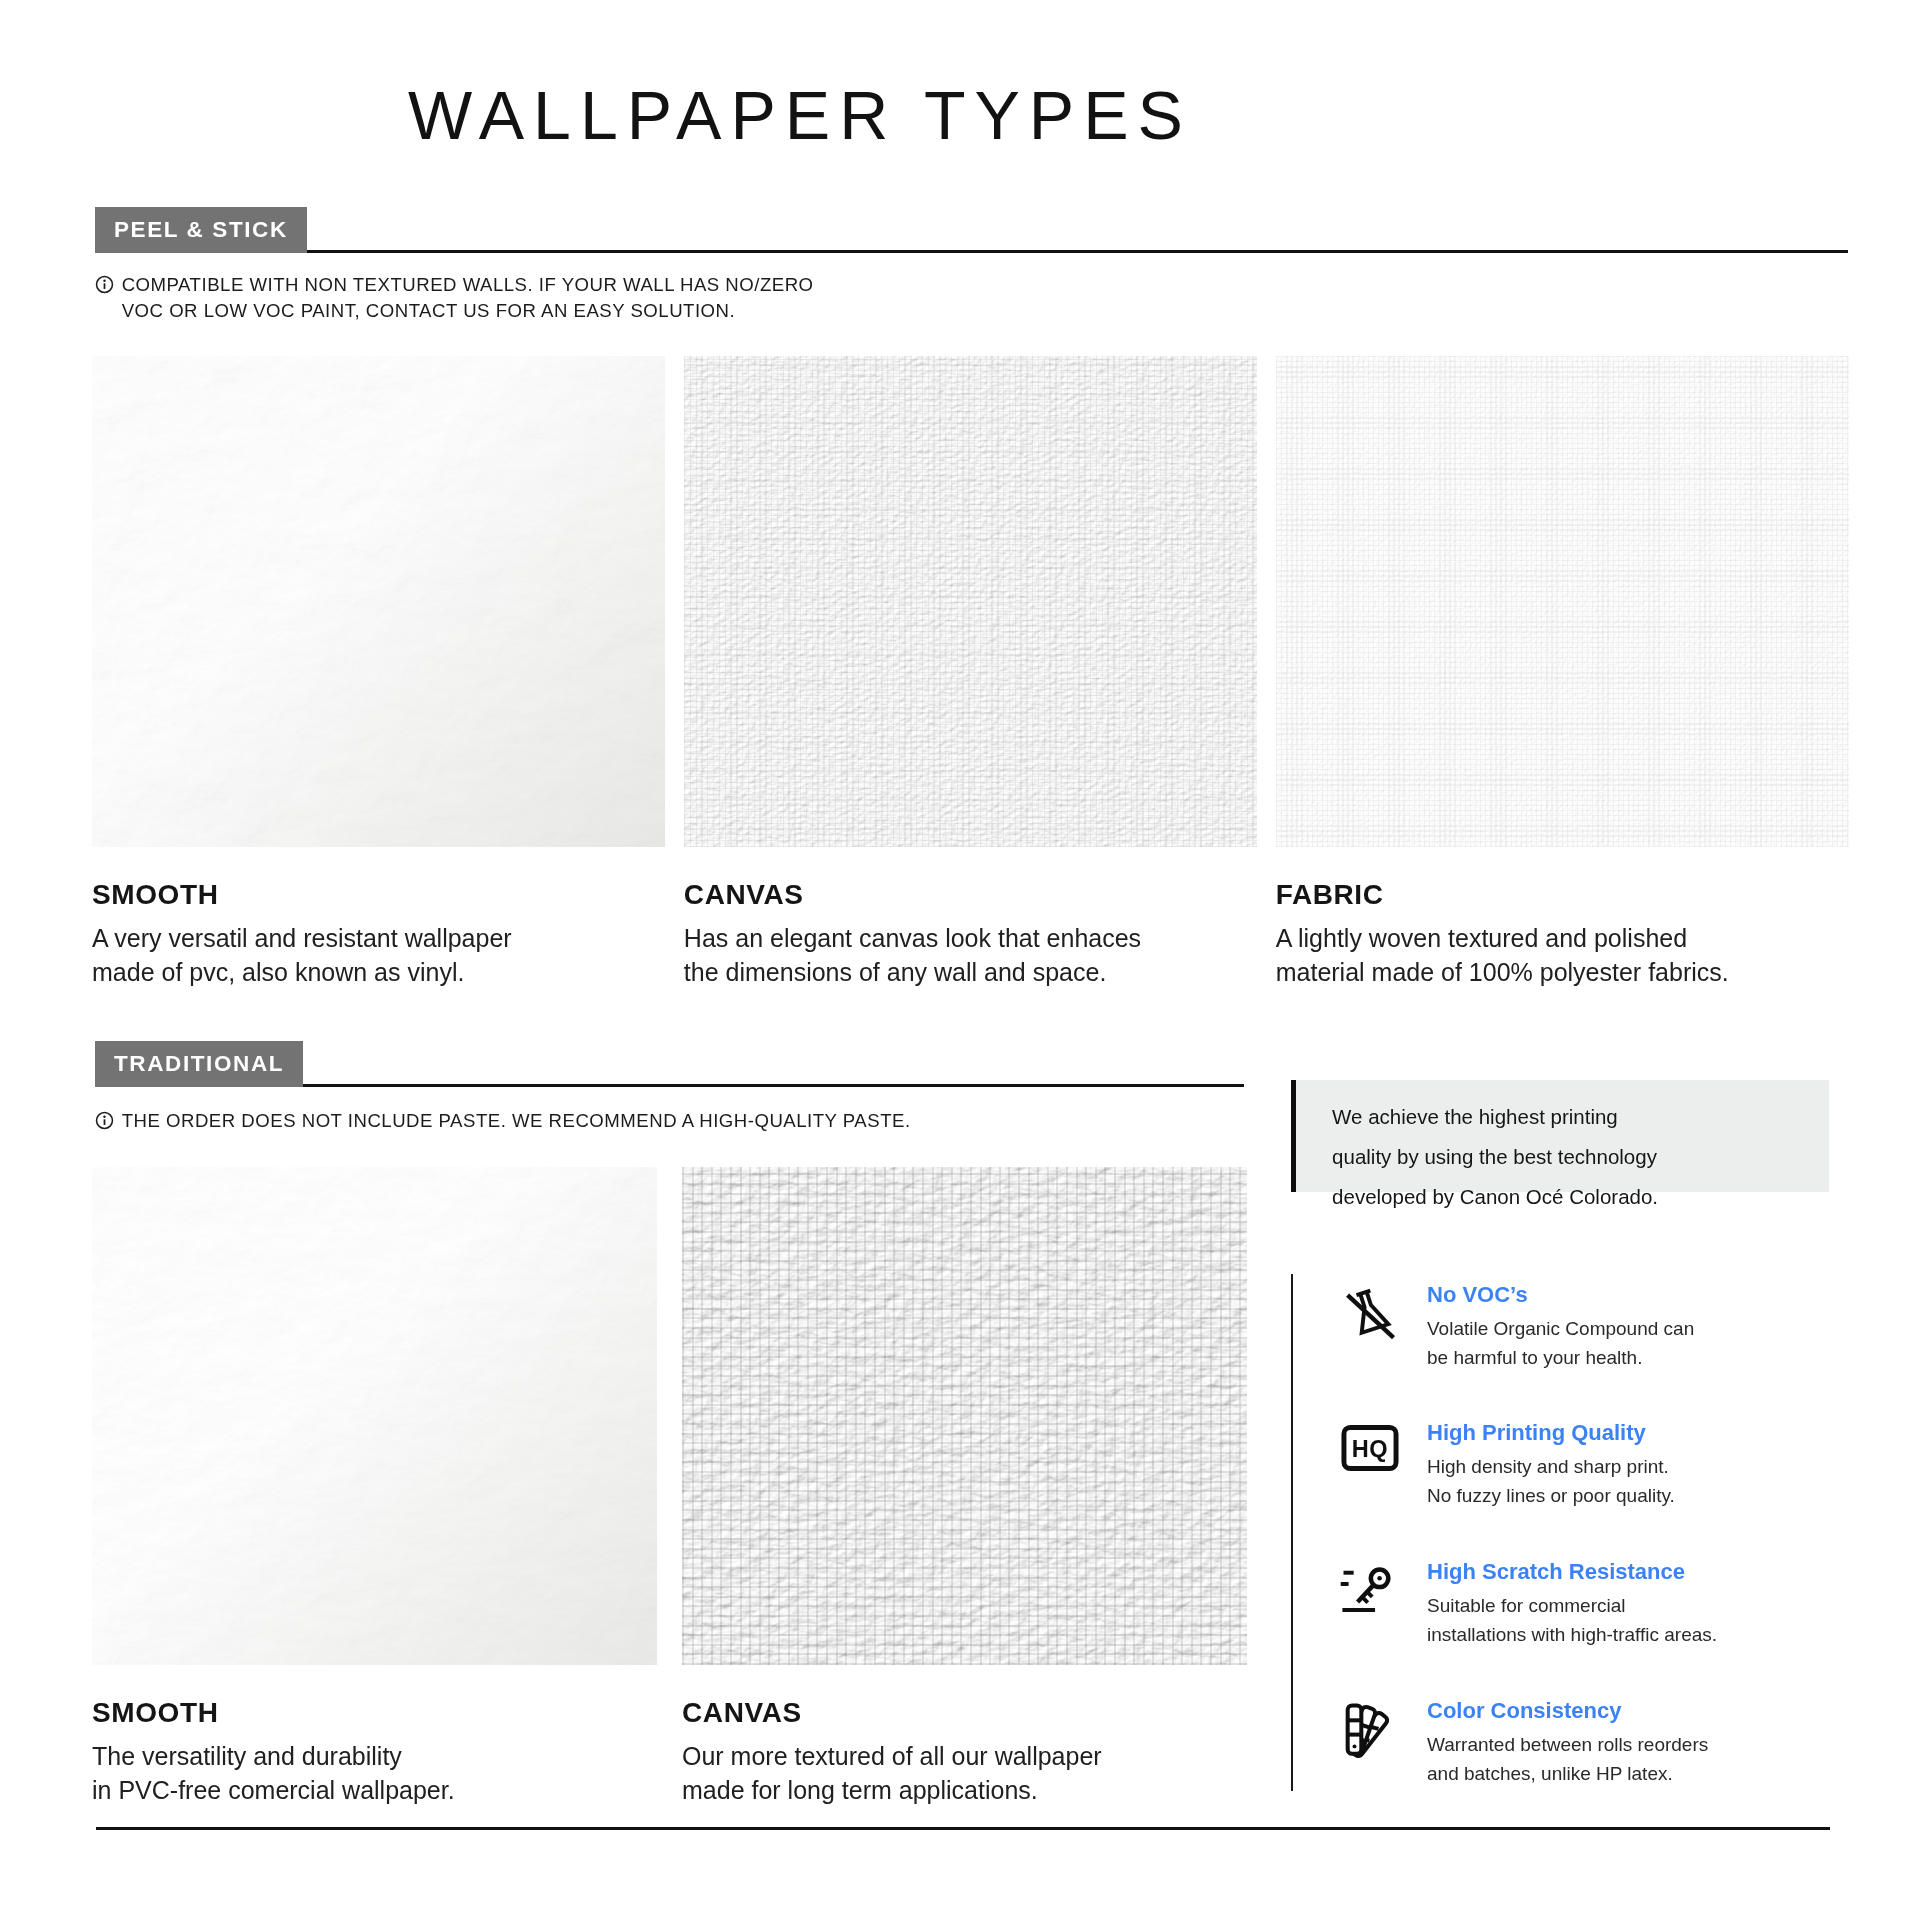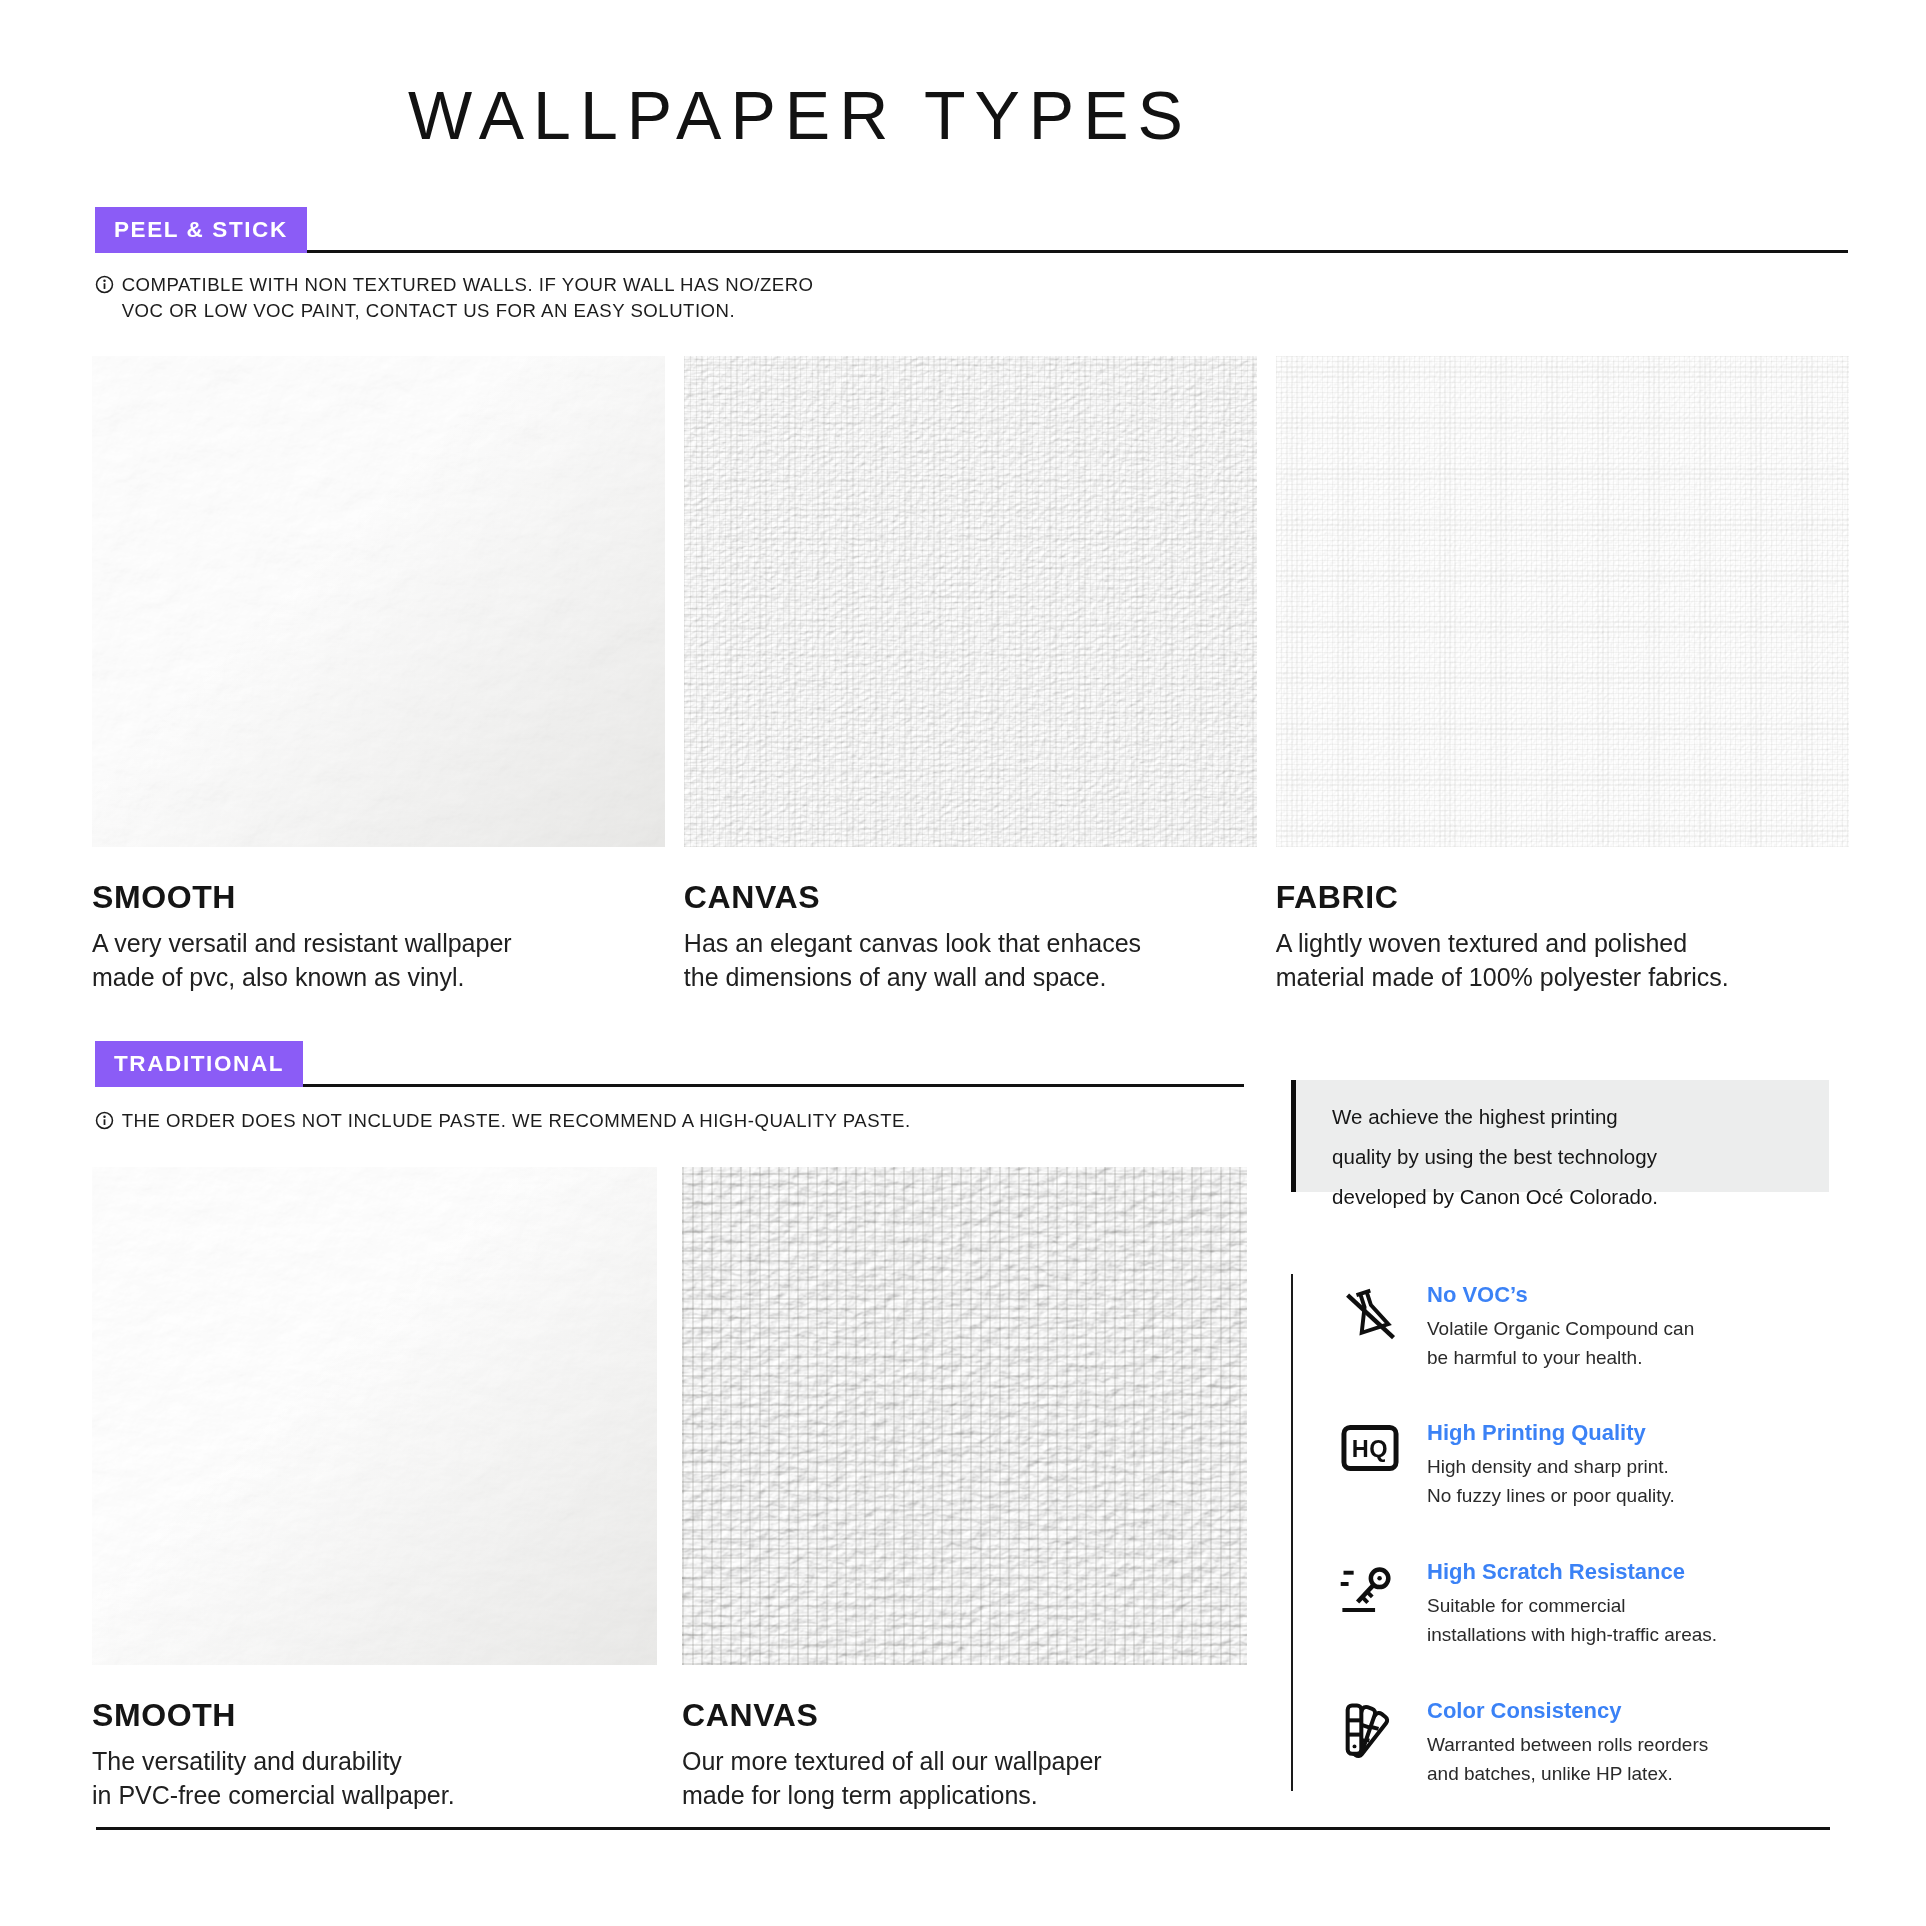--- a/index.html
+++ b/index.html
@@ -10,21 +10,21 @@
   
   .page-title{
     position:absolute;left:0;top:76px;width:1600px;text-align:center;
     font-size:68px;font-weight:400;letter-spacing:9px;color:#121212;
   }
   
   .sec-header{position:absolute;display:flex;align-items:flex-end;}
   .sec-header.peel{left:95px;top:207px;right:78px;}
   .sec-header.trad{left:95px;top:1041px;width:1149px;}
   .sec-label{
-    background:#8b5cf6;color:#ffffff;height:46px;line-height:46px;
+    background:#737373;color:#ffffff;height:46px;line-height:46px;
     padding:0 19px;font-size:22.5px;font-weight:700;letter-spacing:1.6px;white-space:nowrap;
   }
   .sec-rule{flex:1;height:3.2px;background:#111;}
   
   .note{position:absolute;left:95px;display:flex;gap:7.7px;color:#1c1c1c;}
   .note.peel{top:272px;}
   .note.trad{top:1108px;}
   .note .info-ic{flex:none;margin-top:3.2px;}
   .note-text{font-size:18.6px;line-height:26px;letter-spacing:0.5px;white-space:pre-line;}
   
@@ -40,21 +40,21 @@
   .shade{background:linear-gradient(315deg,rgba(150,148,140,0.20),rgba(255,255,255,0) 60%);}
   .weave-fine{background-image:
     repeating-linear-gradient(0deg,rgba(110,110,104,0.10) 0 1.3px,transparent 1.3px 5.8px),
     repeating-linear-gradient(90deg,rgba(110,110,104,0.10) 0 1.3px,transparent 1.3px 5.8px);}
   .weave-soft{background-image:
     repeating-linear-gradient(0deg,rgba(120,120,112,0.07) 0 1.3px,transparent 1.3px 5.1px),
     repeating-linear-gradient(90deg,rgba(120,120,112,0.07) 0 1.3px,transparent 1.3px 5.1px);}
   .weave-coarse{background-image:
     repeating-linear-gradient(0deg,rgba(95,95,88,0.16) 0 1.9px,transparent 1.9px 9.6px),
     repeating-linear-gradient(90deg,rgba(95,95,88,0.16) 0 1.9px,transparent 1.9px 9.6px);}
-  .sw-name{margin-top:32px;font-size:32px;font-weight:700;letter-spacing:0.6px;color:#151515;}
+  .sw-name{margin-top:32px;font-size:28px;font-weight:700;letter-spacing:0.6px;color:#151515;}
   .sw-desc{margin-top:10.3px;font-size:25px;line-height:34px;color:#202020;white-space:pre-line;}
   
   .quality-box{position:absolute;left:1291px;top:1080px;width:538px;height:112px;}
   .q-bar{position:absolute;left:0;top:0;width:5.1px;height:100%;background:#0d0d0d;}
   .q-bg{margin-left:5.1px;height:100%;background:#eceded;box-sizing:border-box;
         padding:16.7px 19px 0 36px;}
   .q-text{font-size:20.5px;line-height:40px;color:#161616;white-space:pre-line;}
   .features-divider{position:absolute;left:1291px;top:1274px;width:1.9px;height:517px;background:#1a1a1a;}
   
   .feature{position:absolute;left:1339px;width:501px;display:flex;gap:26px;}

